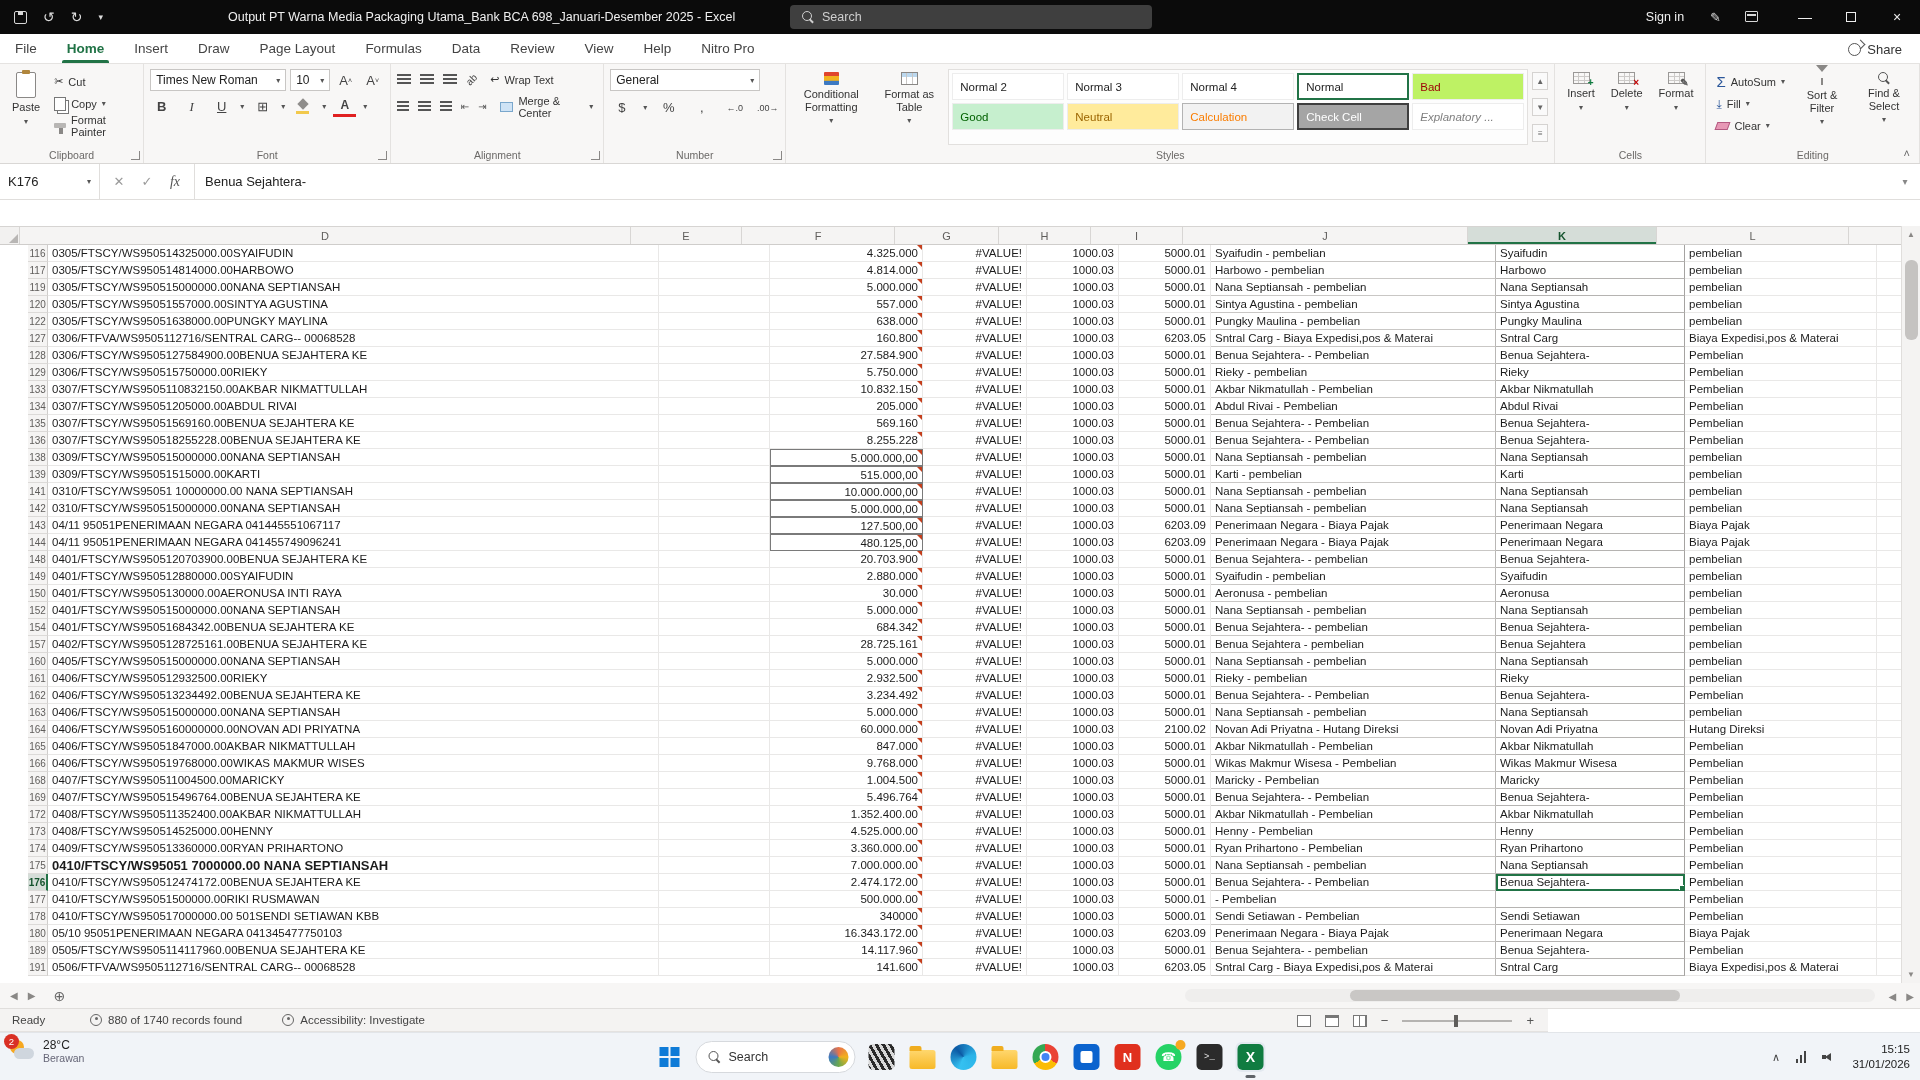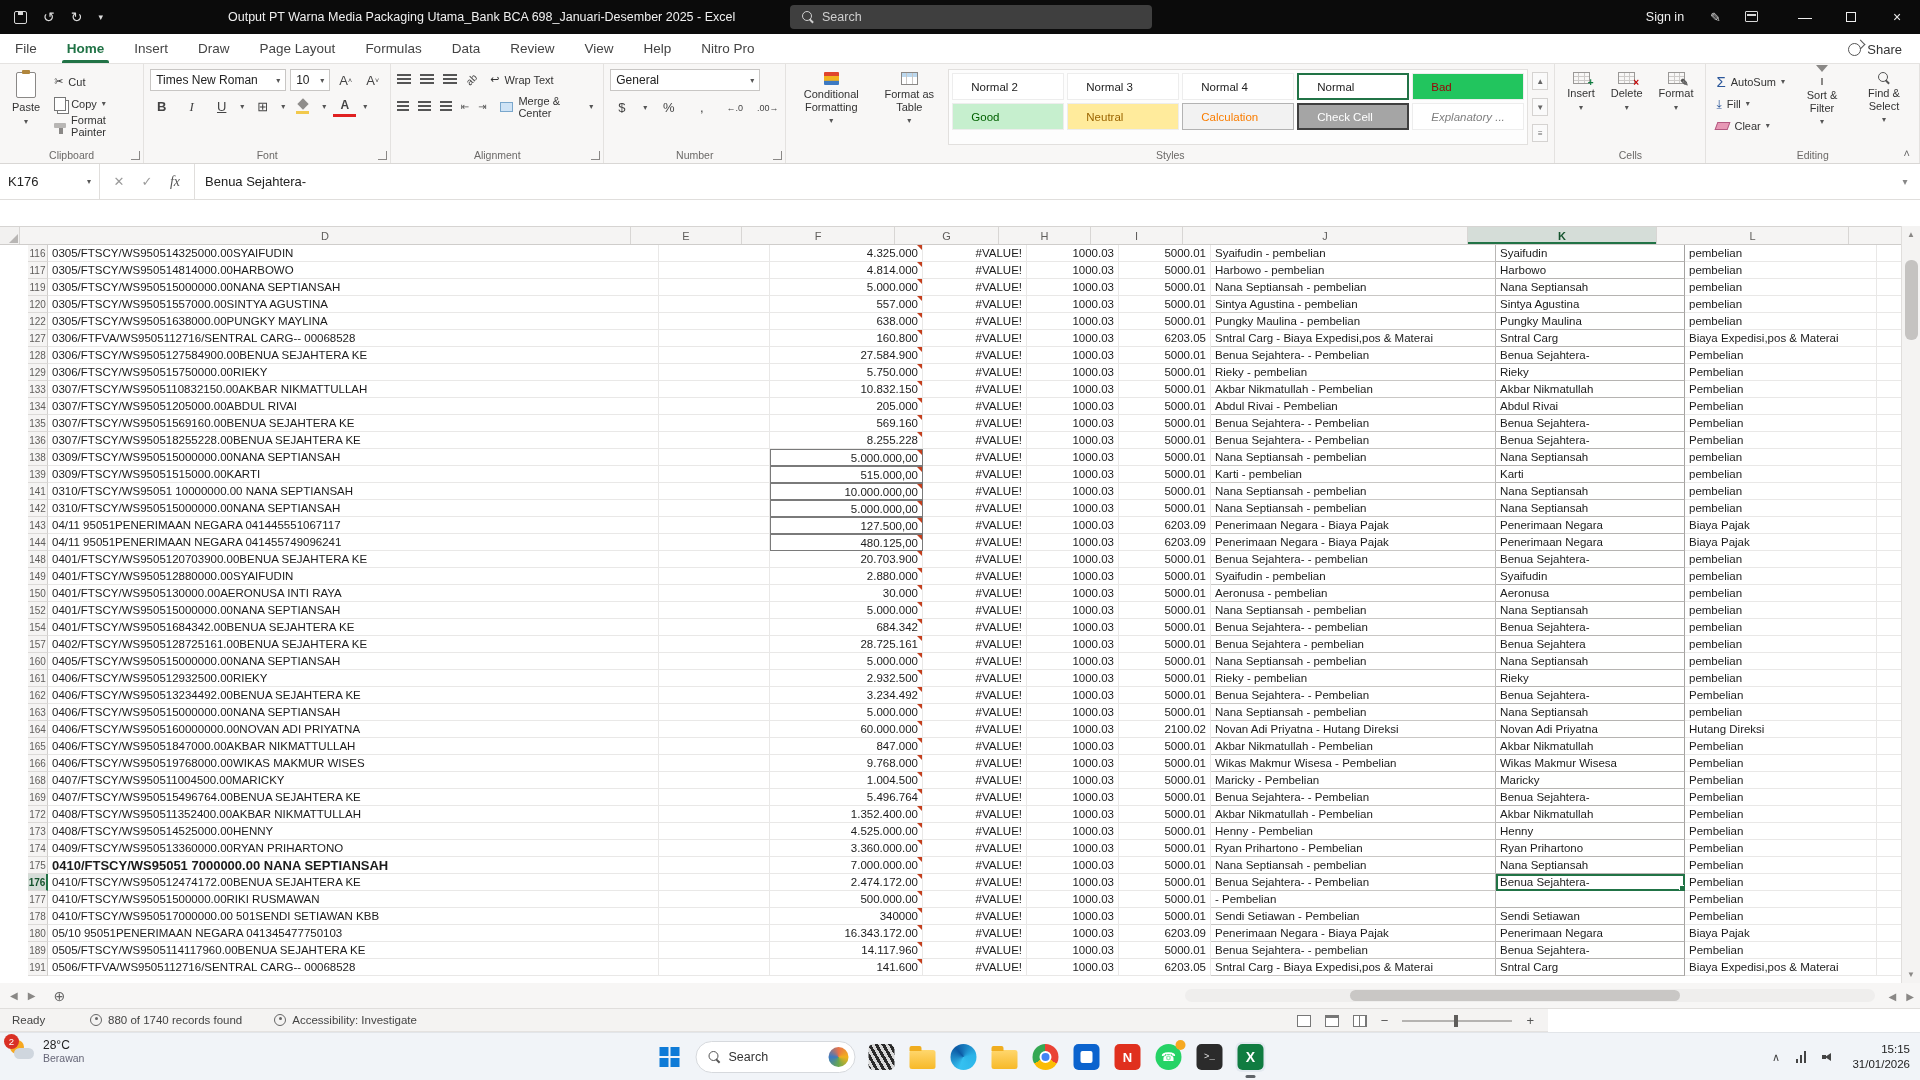--- a/index.html
+++ b/index.html
@@ -72,23 +72,23 @@
   .sigma { font-size:15px; color:#2b579a; font-weight:400; }
   .ic-fill-d { font-size:12px; color:#2b579a; }
   .eraser { width:13px; height:8px; background:#e798b5; transform:skewX(-20deg); border:1px solid #b35a80; }
   .funnelwrap { position:relative; width:15px; height:14px; }
   .funnel { width:0; height:0; border-left:6px solid transparent; border-right:6px solid transparent; border-top:7px solid #8a8886; margin:0 auto; }
   .funnel::after { content:""; position:absolute; left:6.5px; top:6px; width:2px; height:7px; background:#8a8886; }
   .collapse-chev { position:absolute; right:10px; bottom:4px; font-size:11px; color:#666; }
 
   
   .stylegal { display:grid; grid-template-columns:repeat(5, 112px); grid-auto-rows:27px; gap:3px; background:#fdfdfd; border:1px solid #e2e0de; padding:3px; }
-  .chip { display:flex; align-items:center; padding:0 18px; font-size:11.5px; background:#fff; border:1px solid #ededed; color:#222; white-space:nowrap; overflow:hidden; }
+  .chip { display:flex; align-items:center; padding:0 7px; font-size:11.5px; background:#fff; border:1px solid #ededed; color:#222; white-space:nowrap; overflow:hidden; }
   .chip.selected { border:2px solid #217346; font-weight:400; }
-  .chip.bad { background:#22c55e; color:#9c0006; }
+  .chip.bad { background:#bef264; color:#9c0006; }
   .chip.good { background:#c6efce; color:#006100; }
   .chip.neutral { background:#ffeb9c; color:#9c6500; }
   .chip.calc { background:#f2f2f2; color:#fa7d00; border:1px solid #b3b3b3; }
   .chip.check { background:#a5a5a5; color:#fff; border:2px solid #3f3f3f; }
   .chip.expl { font-style:italic; color:#7f7f7f; }
   .galscroll { display:flex; flex-direction:column; justify-content:space-between; padding:3px 0; }
   .galscroll span { width:16px; height:18px; border:1px solid #d5d3d1; background:#fafafa; display:flex; align-items:center; justify-content:center; font-size:8px; color:#666; }
 
   
   .fbar { position:absolute; top:164px; left:0; width:1920px; height:36px; background:#fff; border-bottom:1px solid #e0dedc; display:flex; align-items:stretch; }
@@ -138,21 +138,21 @@
   .stab { display:flex; align-items:center; padding:0 14px; font-size:12px; color:#444; border-right:1px solid #dddbd9; background:#f0efee; white-space:nowrap; }
   .stab.active { background:#fff; color:#217346; font-weight:700; box-shadow:inset 0 -2px 0 #217346; }
   .addsheet { display:flex; align-items:center; justify-content:center; width:28px; color:#666; font-size:14px; }
   .hscroll-track { position:absolute; left:1185px; top:6px; width:690px; height:13px; background:#efeeed; border-radius:7px; }
   .hscroll-thumb { position:absolute; left:165px; top:1px; width:330px; height:11px; background:#c9c7c5; border-radius:6px; }
   .hsarrows { position:absolute; right:6px; top:0; height:26px; display:flex; align-items:center; gap:10px; color:#8a8886; font-size:10px; }
 
   
   .statusbar { position:absolute; top:1009px; left:0; width:1548px; height:23px; background:#f4f3f2; border-bottom:1px solid #e4e2e0; display:flex; align-items:center; font-size:11.5px; color:#444; }
   .sb-ready { padding-left:12px; width:90px; }
-  .sb-item { display:flex; align-items:center; gap:6px; margin-right:32px; }
+  .sb-item { display:flex; align-items:center; gap:6px; margin-right:40px; }
   .sb-circ { width:12px; height:12px; border:1.3px solid #666; border-radius:50%; position:relative; }
   .sb-circ::after { content:""; position:absolute; left:3.5px; top:2px; width:3px; height:3px; background:#666; border-radius:50%; }
   .sb-right { position:absolute; right:14px; top:0; height:23px; display:flex; align-items:center; gap:14px; }
   .viewic { width:14px; height:12px; border:1px solid #777; background:#fff; }
   .viewic.v2 { background:linear-gradient(#777 0 2px, #fff 2px 100%); }
   .viewic.v3 { background:repeating-linear-gradient(90deg, #fff 0 5px, #777 5px 6px); }
   .zoomline { width:110px; height:2px; background:#b5b3b1; position:relative; }
   .zoomknob { position:absolute; left:52px; top:-5px; width:4px; height:12px; background:#5f5d5b; }
   .zsign { font-size:13px; color:#555; }
 

